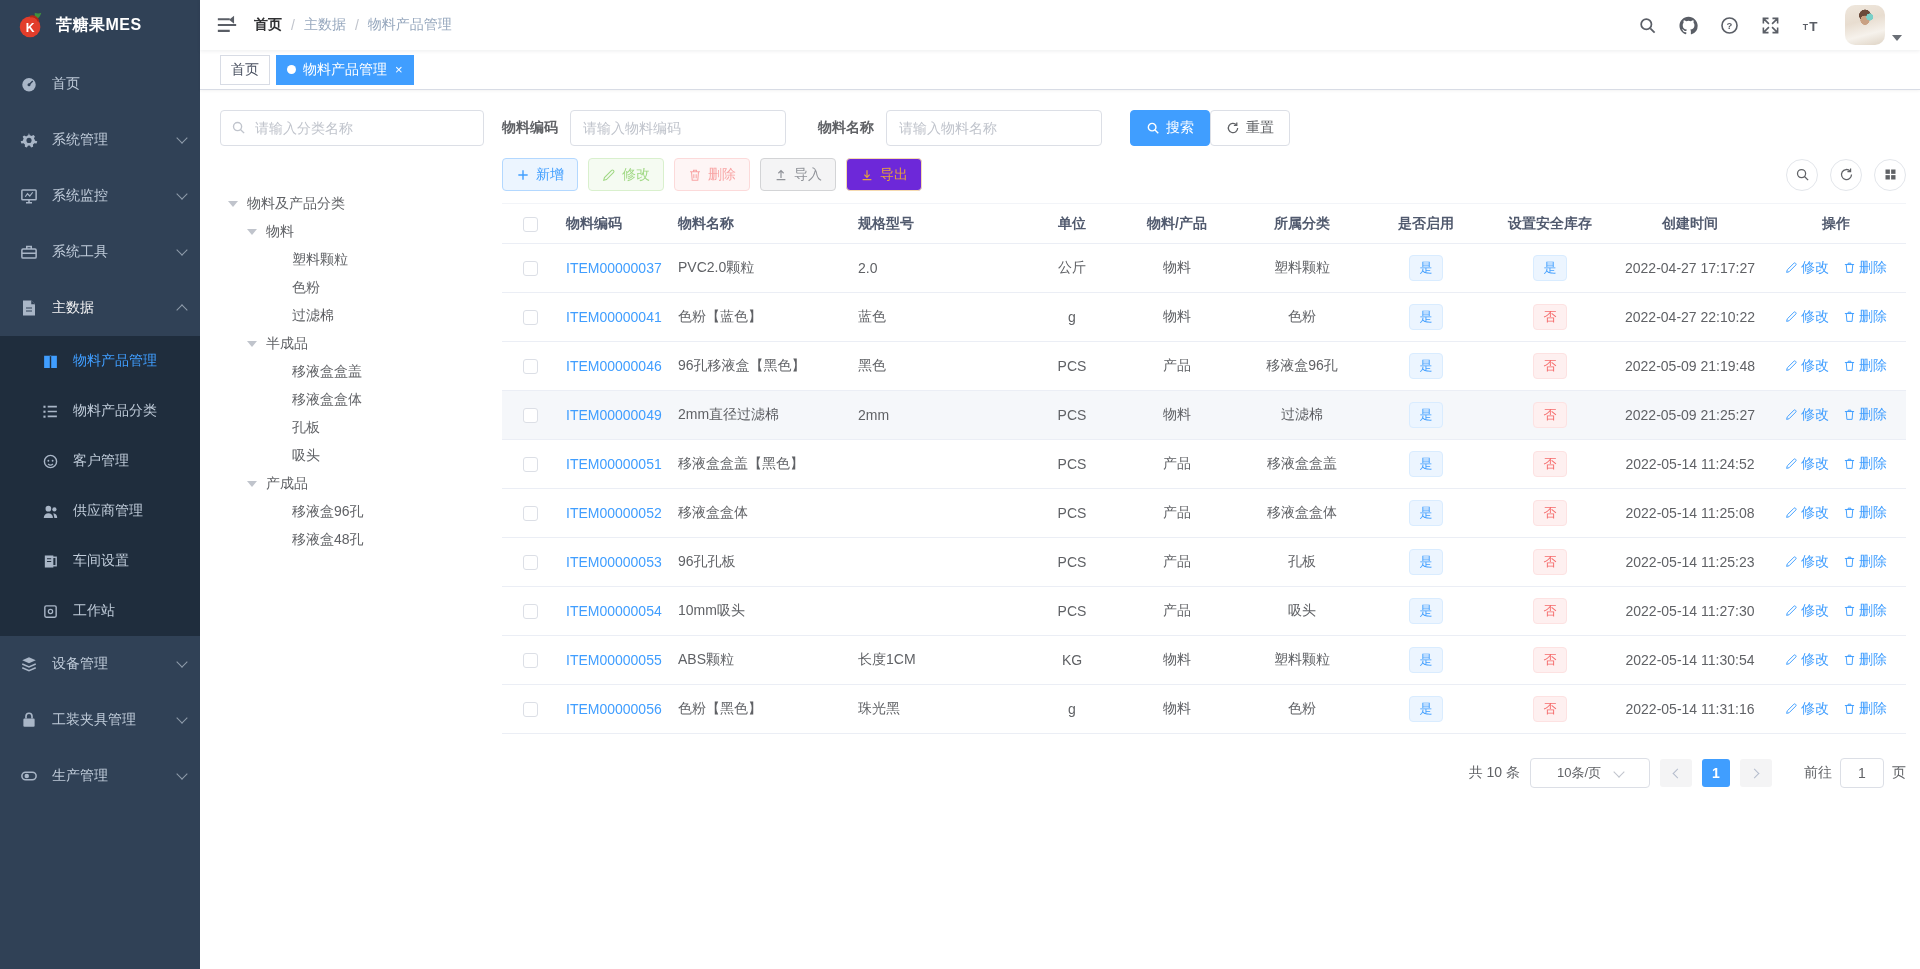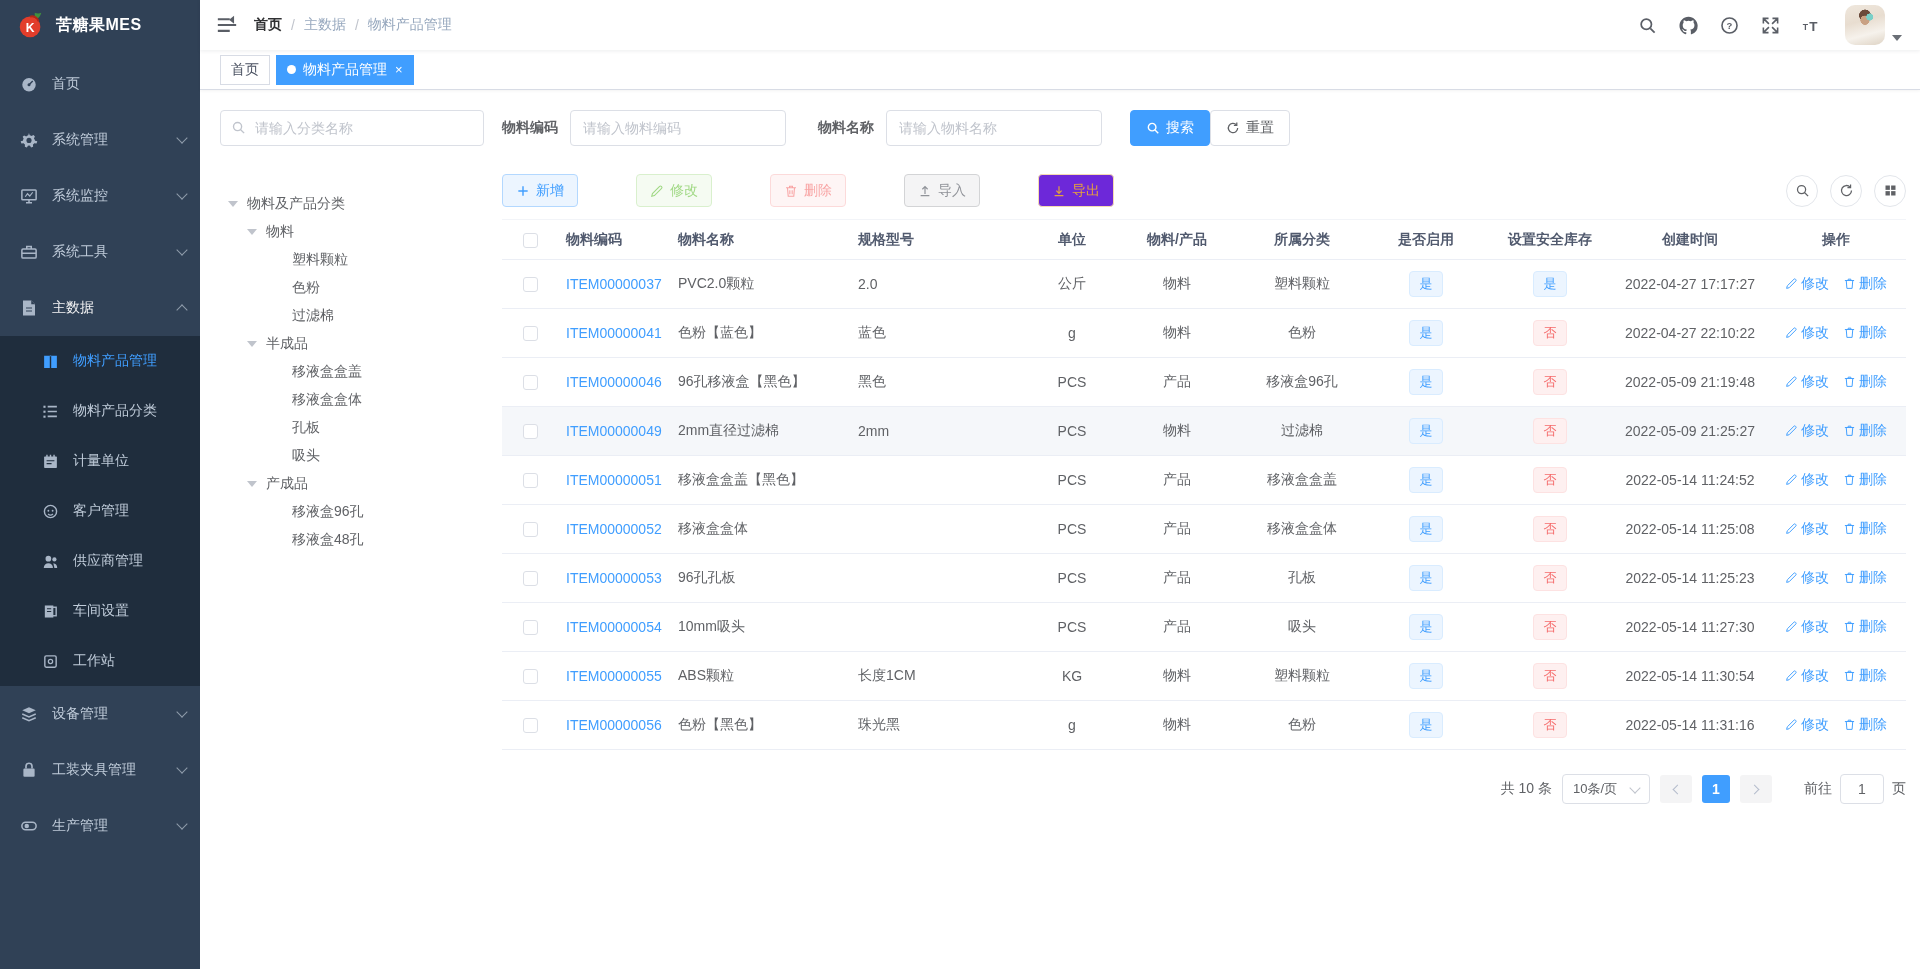--- a/index.html
+++ b/index.html
@@ -82,21 +82,21 @@
     font-size:14px; color:#606266; outline:none; font-family:inherit; }
   .f-input::placeholder { color:#c0c4cc; }
   .f-gap { width:32px; }
   .btn { display:inline-flex; align-items:center; justify-content:center; gap:6px; height:36px;
     border-radius:4px; border:1px solid #dcdfe6; background:#fff; color:#606266; font-size:14px;
     padding:0 15px; cursor:pointer; white-space:nowrap; font-family:inherit; }
   .btn svg { width:14px; height:14px; }
   .btn-primary { background:#409eff; border-color:#409eff; color:#fff; margin-left:28px; }
   .btn-reset { margin-left:0; }
 
-  .toolbar-row { display:flex; align-items:center; margin-top:28px;gap:48px; }
+  .toolbar-row { display:flex; align-items:center; margin-top:12px; }
   .btn-sm { height:33px; padding:0 13px; }
   .btn-plain-primary { background:#ecf5ff; border-color:#b3d8ff; color:#409eff; }
   .btn-plain-success { background:#f0f9eb; border-color:#c2e7b0; color:#67c23a; opacity:.62; cursor:not-allowed; }
   .btn-plain-danger  { background:#fef0f0; border-color:#fbc4c4; color:#f56c6c; opacity:.62; cursor:not-allowed; }
   .btn-plain-info    { background:#f4f4f5; border-color:#d3d4d6; color:#909399; }
   .btn-plain-warning { background:#6d28d9; border-color:#f5dab1; color:#e6a23c; }
   .toolbar-row .btn + .btn { margin-left:10px; }
   .tool-circles { margin-left:auto; display:flex; gap:12px; }
   .circ { width:32px; height:32px; border-radius:50%; border:1px solid #e3e6eb; background:#fff;
     display:flex; align-items:center; justify-content:center; color:#606266; cursor:pointer; }
@@ -118,21 +118,21 @@
     border-radius:4px; font-size:13px; border:1px solid transparent; }
   .badge[data-v="是"] { background:#ecf5ff; border-color:#d9ecff; color:#409eff; }
   .badge[data-v="否"] { background:#fef0f0; border-color:#fde2e2; color:#f56c6c; }
   .op-link { color:#409eff; cursor:pointer; display:inline-flex; align-items:center; gap:3px; font-size:14px; }
   .op-link svg { width:13px; height:13px; }
   .op-link + .op-link { margin-left:10px; }
 
   
   .pagination { display:flex; align-items:center; justify-content:flex-end; margin-top:24px;
     width:1404px; gap:10px; color:#606266; font-size:14px; }
-  .pg-select { width:88px; height:30px; border:1px solid #dcdfe6; border-radius:4px; display:flex;
+  .pg-select { width:120px; height:30px; border:1px solid #dcdfe6; border-radius:4px; display:flex;
     align-items:center; justify-content:center; gap:14px; cursor:pointer; color:#606266; font-size:13px; }
   .pg-select .chev { border-color:#c0c4cc; margin:0; margin-top:-3px; }
   .pg-btn { min-width:32px; height:28px; background:#f4f4f5; border-radius:3px; display:flex;
     align-items:center; justify-content:center; cursor:pointer; }
   .pg-arrow { width:7px; height:7px; border-right:1.6px solid #b4bccc; border-bottom:1.6px solid #b4bccc; }
   .pg-arrow.left { transform:rotate(135deg); margin-left:3px; }
   .pg-arrow.right { transform:rotate(-45deg); margin-right:3px; }
   .pg-page { min-width:28px; height:28px; background:#409eff; color:#fff; border-radius:3px;
     display:flex; align-items:center; justify-content:center; font-weight:bold; cursor:pointer; }
   .pg-jump { display:flex; align-items:center; gap:8px; margin-left:22px; }
@@ -208,28 +208,20 @@
           <span>物料产品管理</span>
         </div>
         <div class="s-item">
           <svg class="mi" viewBox="0 0 24 24">
               <path d="M8 5h13M8 12h13M8 19h13" stroke="currentColor" stroke-width="2.4"></path>
               <rect x="2" y="3.8" width="3" height="3" fill="currentColor"></rect>
               <rect x="2" y="10.8" width="3" height="3" fill="currentColor"></rect>
               <rect x="2" y="17.8" width="3" height="3" fill="currentColor"></rect>
             </svg>
           <span>物料产品分类</span>
-        </div>
-        <div class="s-item">
-          <svg class="mi" viewBox="0 0 24 24">
-              <rect x="3" y="5" width="18" height="16" rx="1" fill="currentColor"></rect>
-              <path d="M7 2.5v5M12 2.5v5M17 2.5v5" stroke="currentColor" stroke-width="2"></path>
-              <path d="M6.5 11h11M6.5 15h7" stroke="#1f2d3d" stroke-width="1.6"></path>
-            </svg>
-          <span>计量单位</span>
         </div>
         <div class="s-item">
           <svg class="mi" viewBox="0 0 24 24">
               <circle cx="12" cy="12" r="8.6" fill="none" stroke="currentColor" stroke-width="2"></circle>
               <circle cx="9" cy="11" r="1.3" fill="currentColor"></circle>
               <circle cx="15" cy="11" r="1.3" fill="currentColor"></circle>
               <path d="M8.5 15.5c2 1.8 5 1.8 7 0" fill="none" stroke="currentColor" stroke-width="1.6"></path>
             </svg>
           <span>客户管理</span>
         </div>

